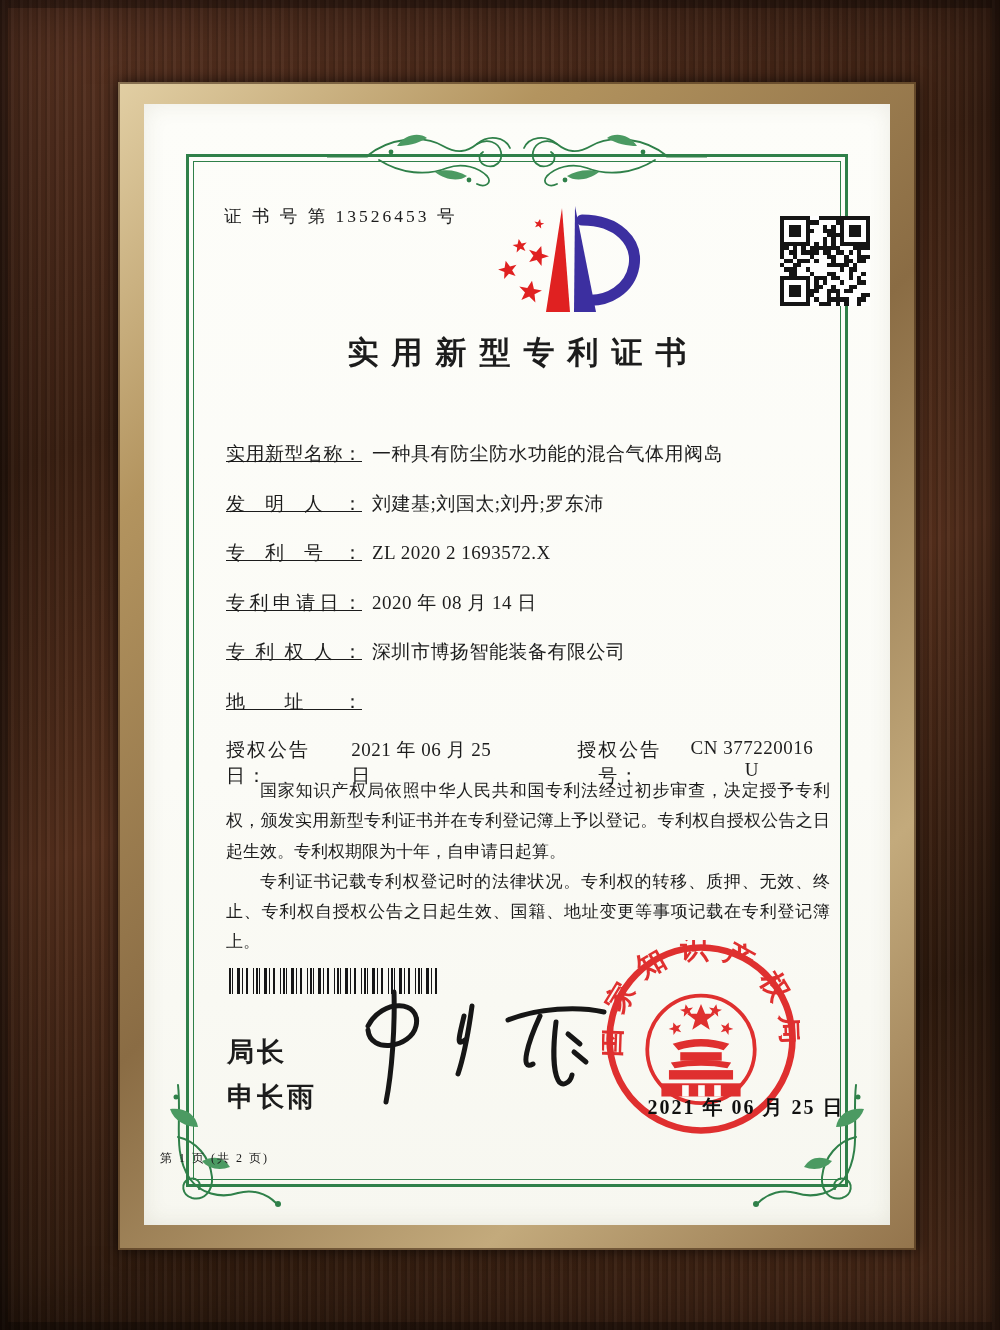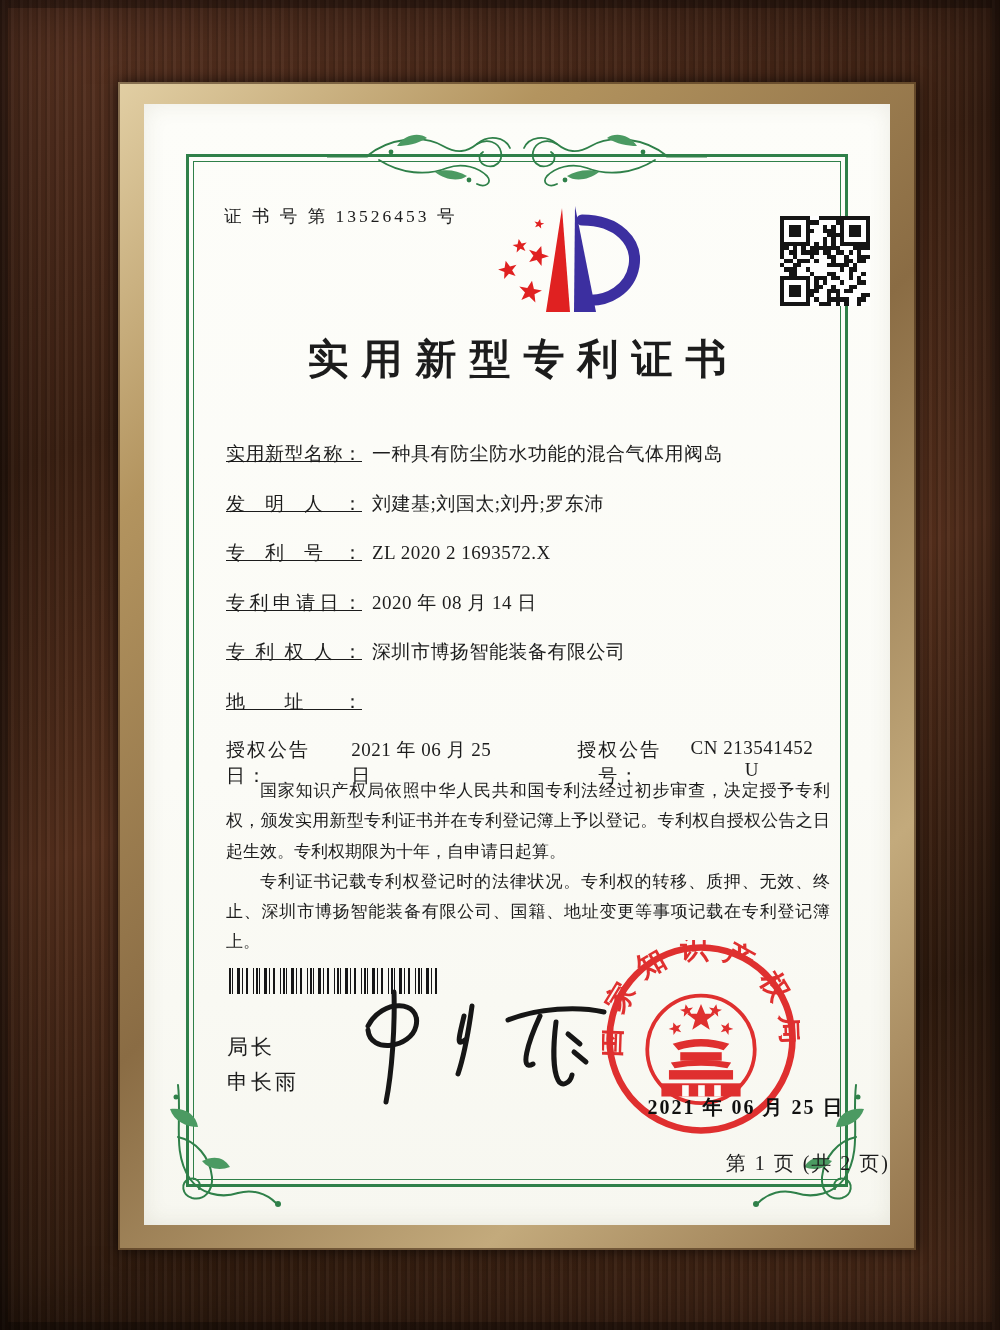--- a/index.html
+++ b/index.html
@@ -36,21 +36,21 @@
   .corner.right{right:18px;transform:scaleX(-1);}
 
   .cert-no{position:absolute;left:80px;top:100px;font-size:17.5px;letter-spacing:3px;}
 
   .logo{position:absolute;left:338px;top:90px;}
   .qr{position:absolute;left:636px;top:112px;width:90px;height:90px;background:#fff;
       display:grid;grid-template-columns:repeat(21,1fr);grid-template-rows:repeat(21,1fr);}
   .qr div.on{background:#151515;}
 
   .title{position:absolute;left:0;right:0;top:228px;text-align:center;
-    font-size:41px;font-weight:700;letter-spacing:13px;text-indent:13px;}
+    font-size:31px;font-weight:700;letter-spacing:13px;text-indent:13px;}
 
   .fields{position:absolute;left:82px;right:72px;top:336px;font-size:19px;}
   .frow{display:flex;margin-bottom:22px;line-height:1.45;}
   .flabel{flex:0 0 136px;text-align:justify;text-align-last:justify;text-decoration:underline;}
   .fvalue{flex:1;padding-left:10px;letter-spacing:.5px;}
   .grant-row{display:flex;margin-top:2px;}
   .grant-pair{display:flex;}
   .grant-pair + .grant-pair{margin-left:56px;text-align:center;}
   .glabel{letter-spacing:2px;}
   .gvalue{padding-left:8px;letter-spacing:.5px;}
@@ -60,30 +60,30 @@
   .paras p{text-indent:2em;}
 
   .barcode{position:absolute;left:85px;top:864px;width:212px;height:26px;
     background:
      repeating-linear-gradient(90deg,#161616 0 2px,transparent 2px 3px,#161616 3px 4px,
        transparent 4px 8px,#161616 8px 11px,transparent 11px 13px,#161616 13px 14px,
        transparent 14px 17px,#161616 17px 19px,transparent 19px 24px,#161616 24px 25px,
        transparent 25px 27px);}
 
   .director{position:absolute;left:83px;top:926px;
-    font-family:"Liberation Sans","DejaVu Sans",sans-serif;font-weight:400;font-size:21px;
+    font-family:"Liberation Sans","DejaVu Sans",sans-serif;font-weight:700;font-size:27px;
     line-height:1.65;letter-spacing:3px;}
   .signature{position:absolute;left:168px;top:878px;}
 
   .seal{position:absolute;left:458px;top:836px;}
   .seal-date{position:absolute;left:462px;top:990px;width:280px;text-align:center;
     font-size:20px;font-weight:700;letter-spacing:2px;color:#101010;}
 
-  .footer{position:absolute;left:16px;right:0;top:1046px;text-align:right;
-    font-size:20px;letter-spacing:2px;}
+  .footer{position:absolute;left:16px;right:0;top:1046px;text-align:left;
+    font-size:12px;letter-spacing:2px;}
 </style>
 </head>
 <body>
 
 <div class="stage">
   <div class="wood"></div>
   <div class="gold">
     <div class="paper">
 
       <div class="gframe"></div>
@@ -613,28 +613,28 @@
         <div class="frow">
           <span class="flabel">地址：</span>
         </div>
         <div class="grant-row">
           <span class="grant-pair">
             <span class="glabel">授权公告日：</span>
             <span class="gvalue">2021 年 06 月 25 日</span>
           </span>
           <span class="grant-pair">
             <span class="glabel">授权公告号：</span>
-            <span class="gvalue">CN 213541452 U</span>
+            <span class="gvalue">CN 377220016 U</span>
           </span>
         </div>
       </div>
 
       <div class="paras">
         <p>国家知识产权局依照中华人民共和国专利法经过初步审查，决定授予专利权，颁发实用新型专利证书并在专利登记簿上予以登记。专利权自授权公告之日起生效。专利权期限为十年，自申请日起算。</p>
-        <p>专利证书记载专利权登记时的法律状况。专利权的转移、质押、无效、终止、深圳市博扬智能装备有限公司、国籍、地址变更等事项记载在专利登记簿上。</p>
+        <p>专利证书记载专利权登记时的法律状况。专利权的转移、质押、无效、终止、专利权自授权公告之日起生效、国籍、地址变更等事项记载在专利登记簿上。</p>
       </div>
 
       <div class="barcode"></div>
 
       <div class="director">
         <div>局长</div>
         <div>申长雨</div>
       </div>
 
       <svg class="signature" width="320" height="130" viewBox="0 0 320 130">

